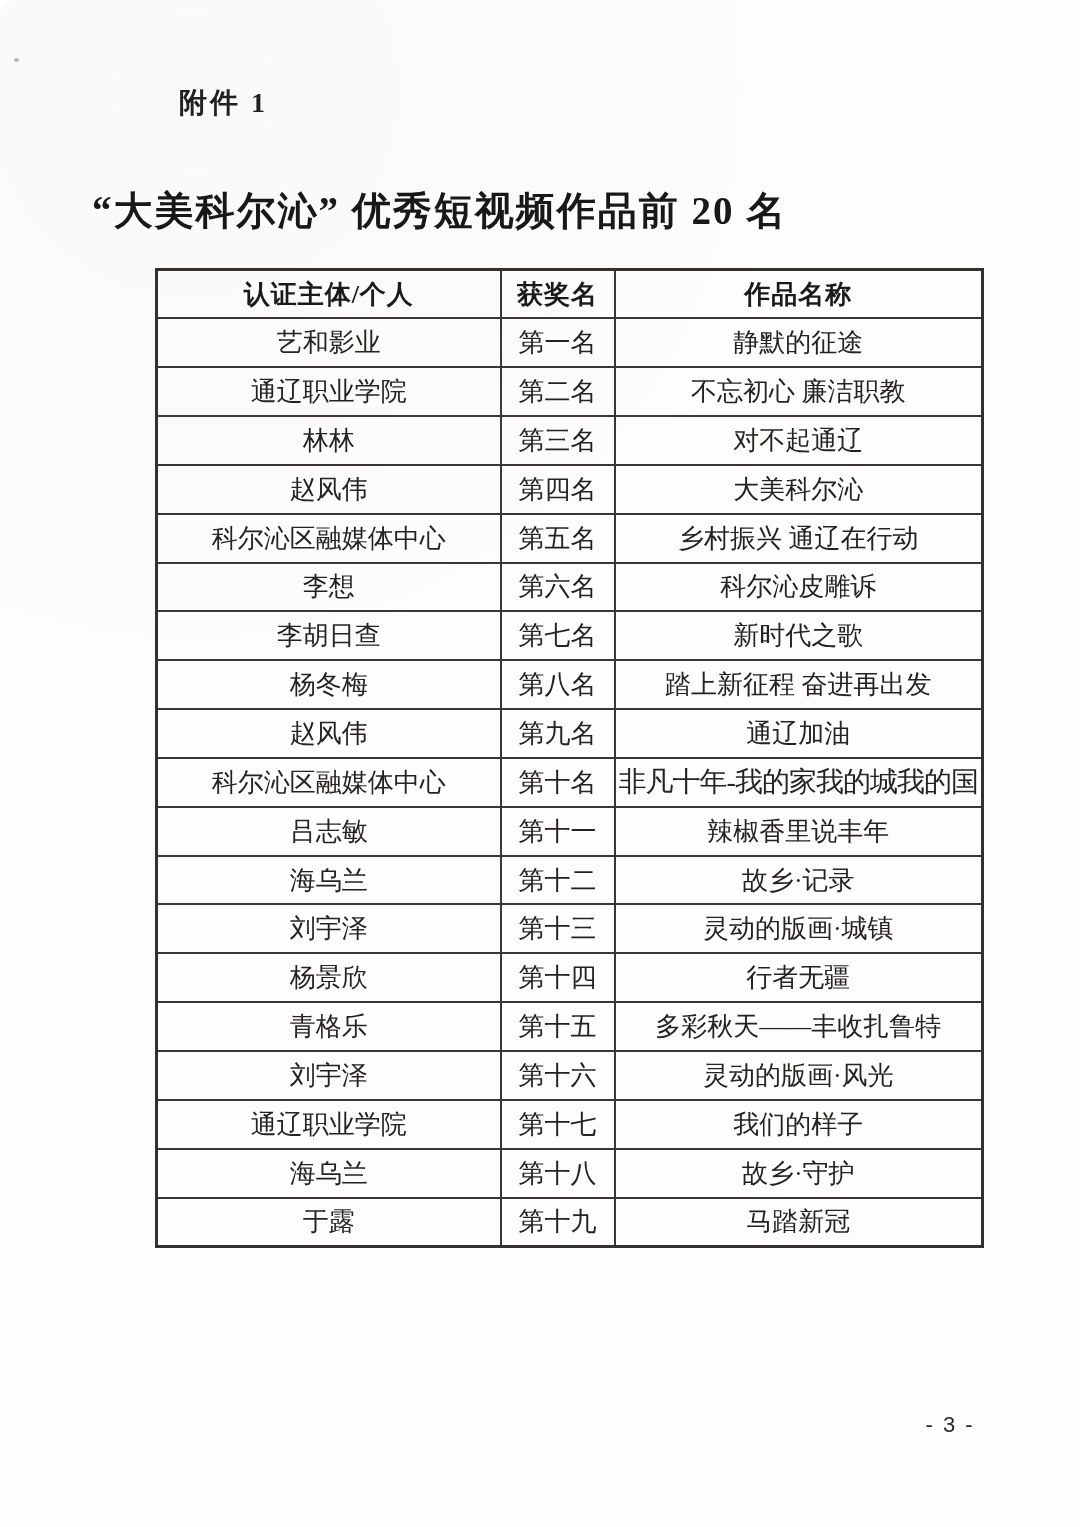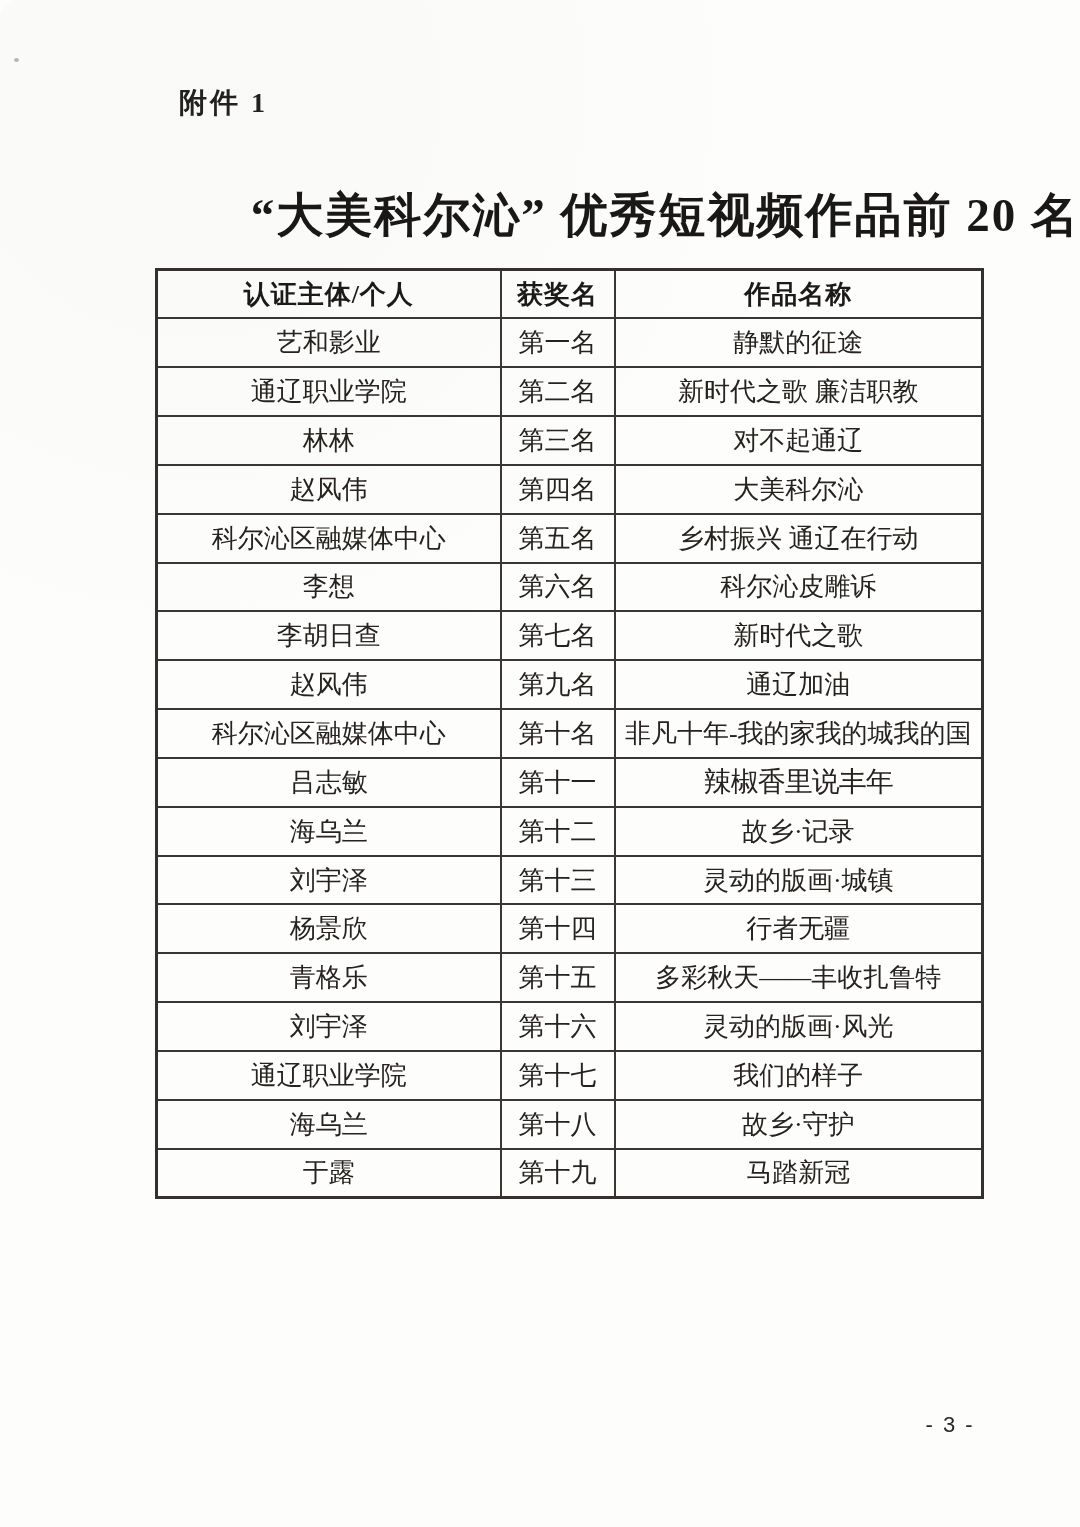--- a/index.html
+++ b/index.html
@@ -22,22 +22,22 @@
     position: absolute;
     left: 179px; top: 84px;
     font-size: 28px;
     font-weight: 600;
     letter-spacing: 3px;
     color: #232020;
   }
   .doc-title {
     position: absolute;
     left: 92px; right: 0; top: 184px;
-    text-align: right;
-    font-size: 47px;
+    text-align: left;
+    font-size: 39px;
     font-weight: 800;
     letter-spacing: 2px;
     color: #1a1717;
     white-space: nowrap;
   }
   table.awards {
     position: absolute;
     left: 155px; top: 268px;
     width: 826px;
     border-collapse: collapse;
@@ -115,21 +115,21 @@
     <tbody id="rows-body">
   <tr>
     <td>艺和影业</td>
     <td>第一名</td>
     <td>静默的征途</td>
   </tr>
 
   <tr>
     <td>通辽职业学院</td>
     <td>第二名</td>
-    <td>新时代之歌 廉洁职教</td>
+    <td>不忘初心 廉洁职教</td>
   </tr>
 
   <tr>
     <td>林林</td>
     <td>第三名</td>
     <td>对不起通辽</td>
   </tr>
 
   <tr>
     <td>赵风伟</td>
@@ -148,20 +148,25 @@
     <td>第六名</td>
     <td>科尔沁皮雕诉</td>
   </tr>
 
   <tr>
     <td>李胡日查</td>
     <td>第七名</td>
     <td>新时代之歌</td>
   </tr>
 
+  <tr>
+    <td>杨冬梅</td>
+    <td>第八名</td>
+    <td>踏上新征程 奋进再出发</td>
+  </tr>
 
   <tr>
     <td>赵风伟</td>
     <td>第九名</td>
     <td>通辽加油</td>
   </tr>
 
   <tr>
     <td>科尔沁区融媒体中心</td>
     <td>第十名</td>

